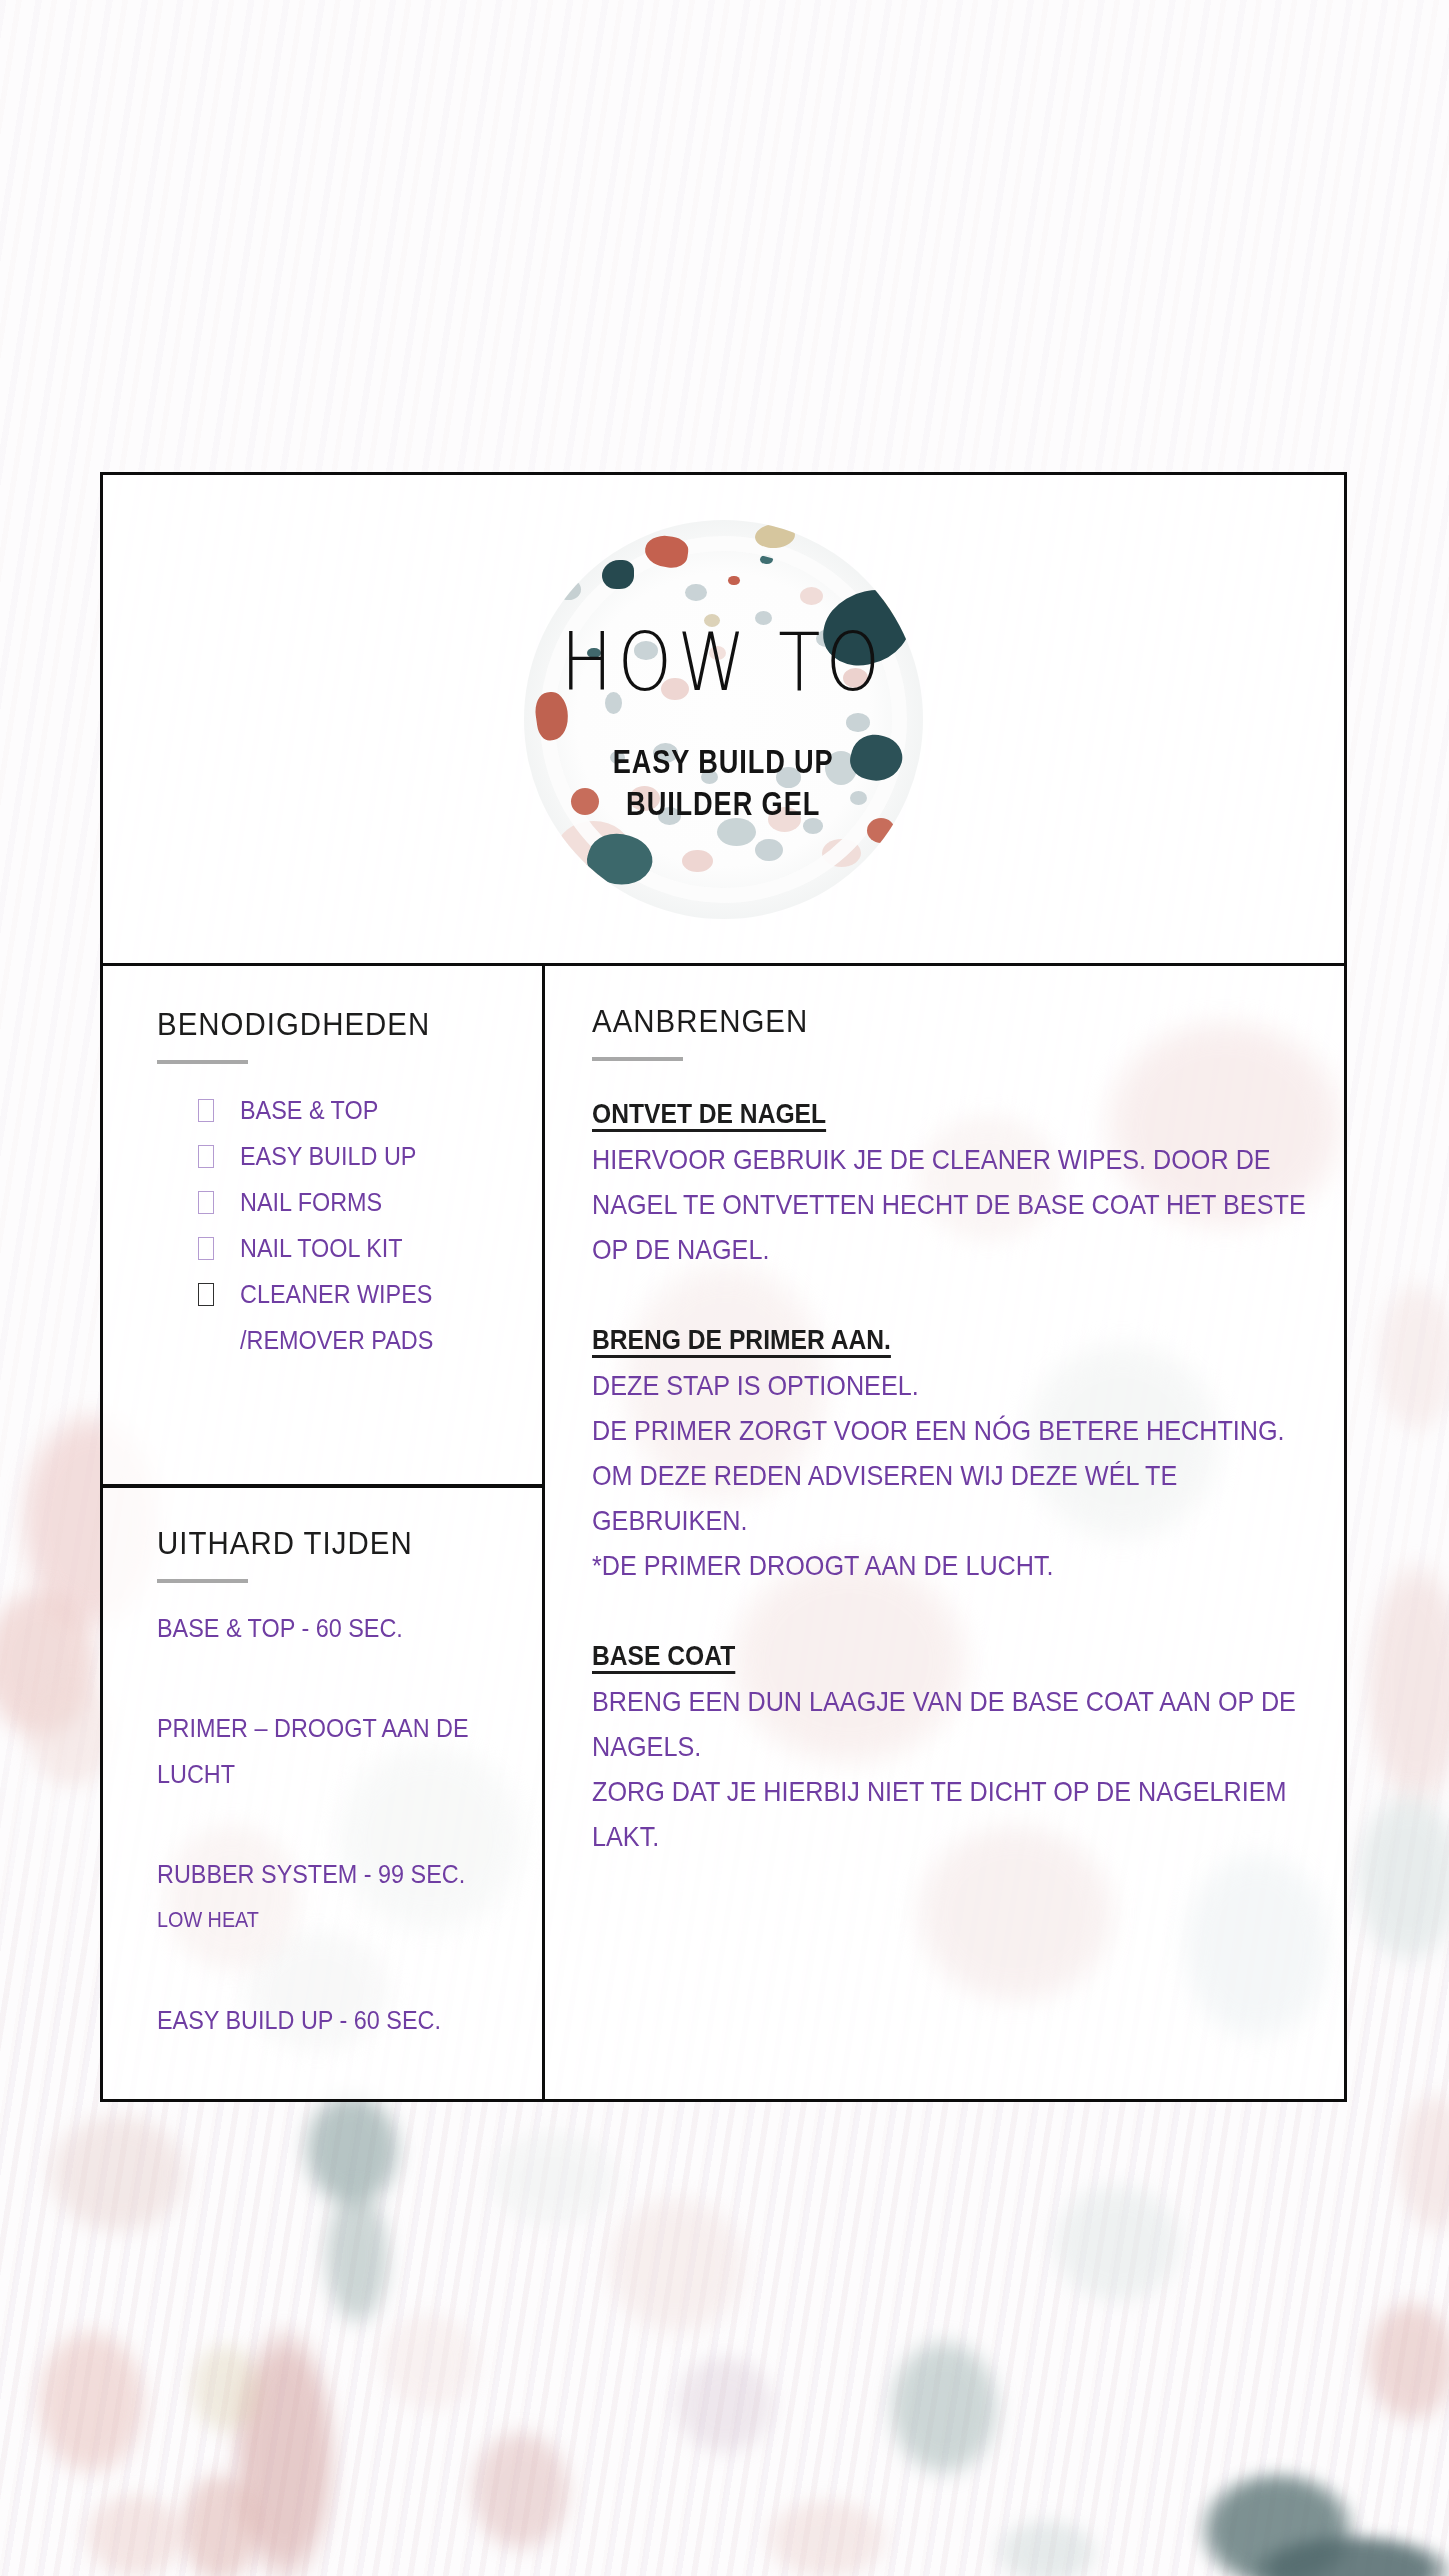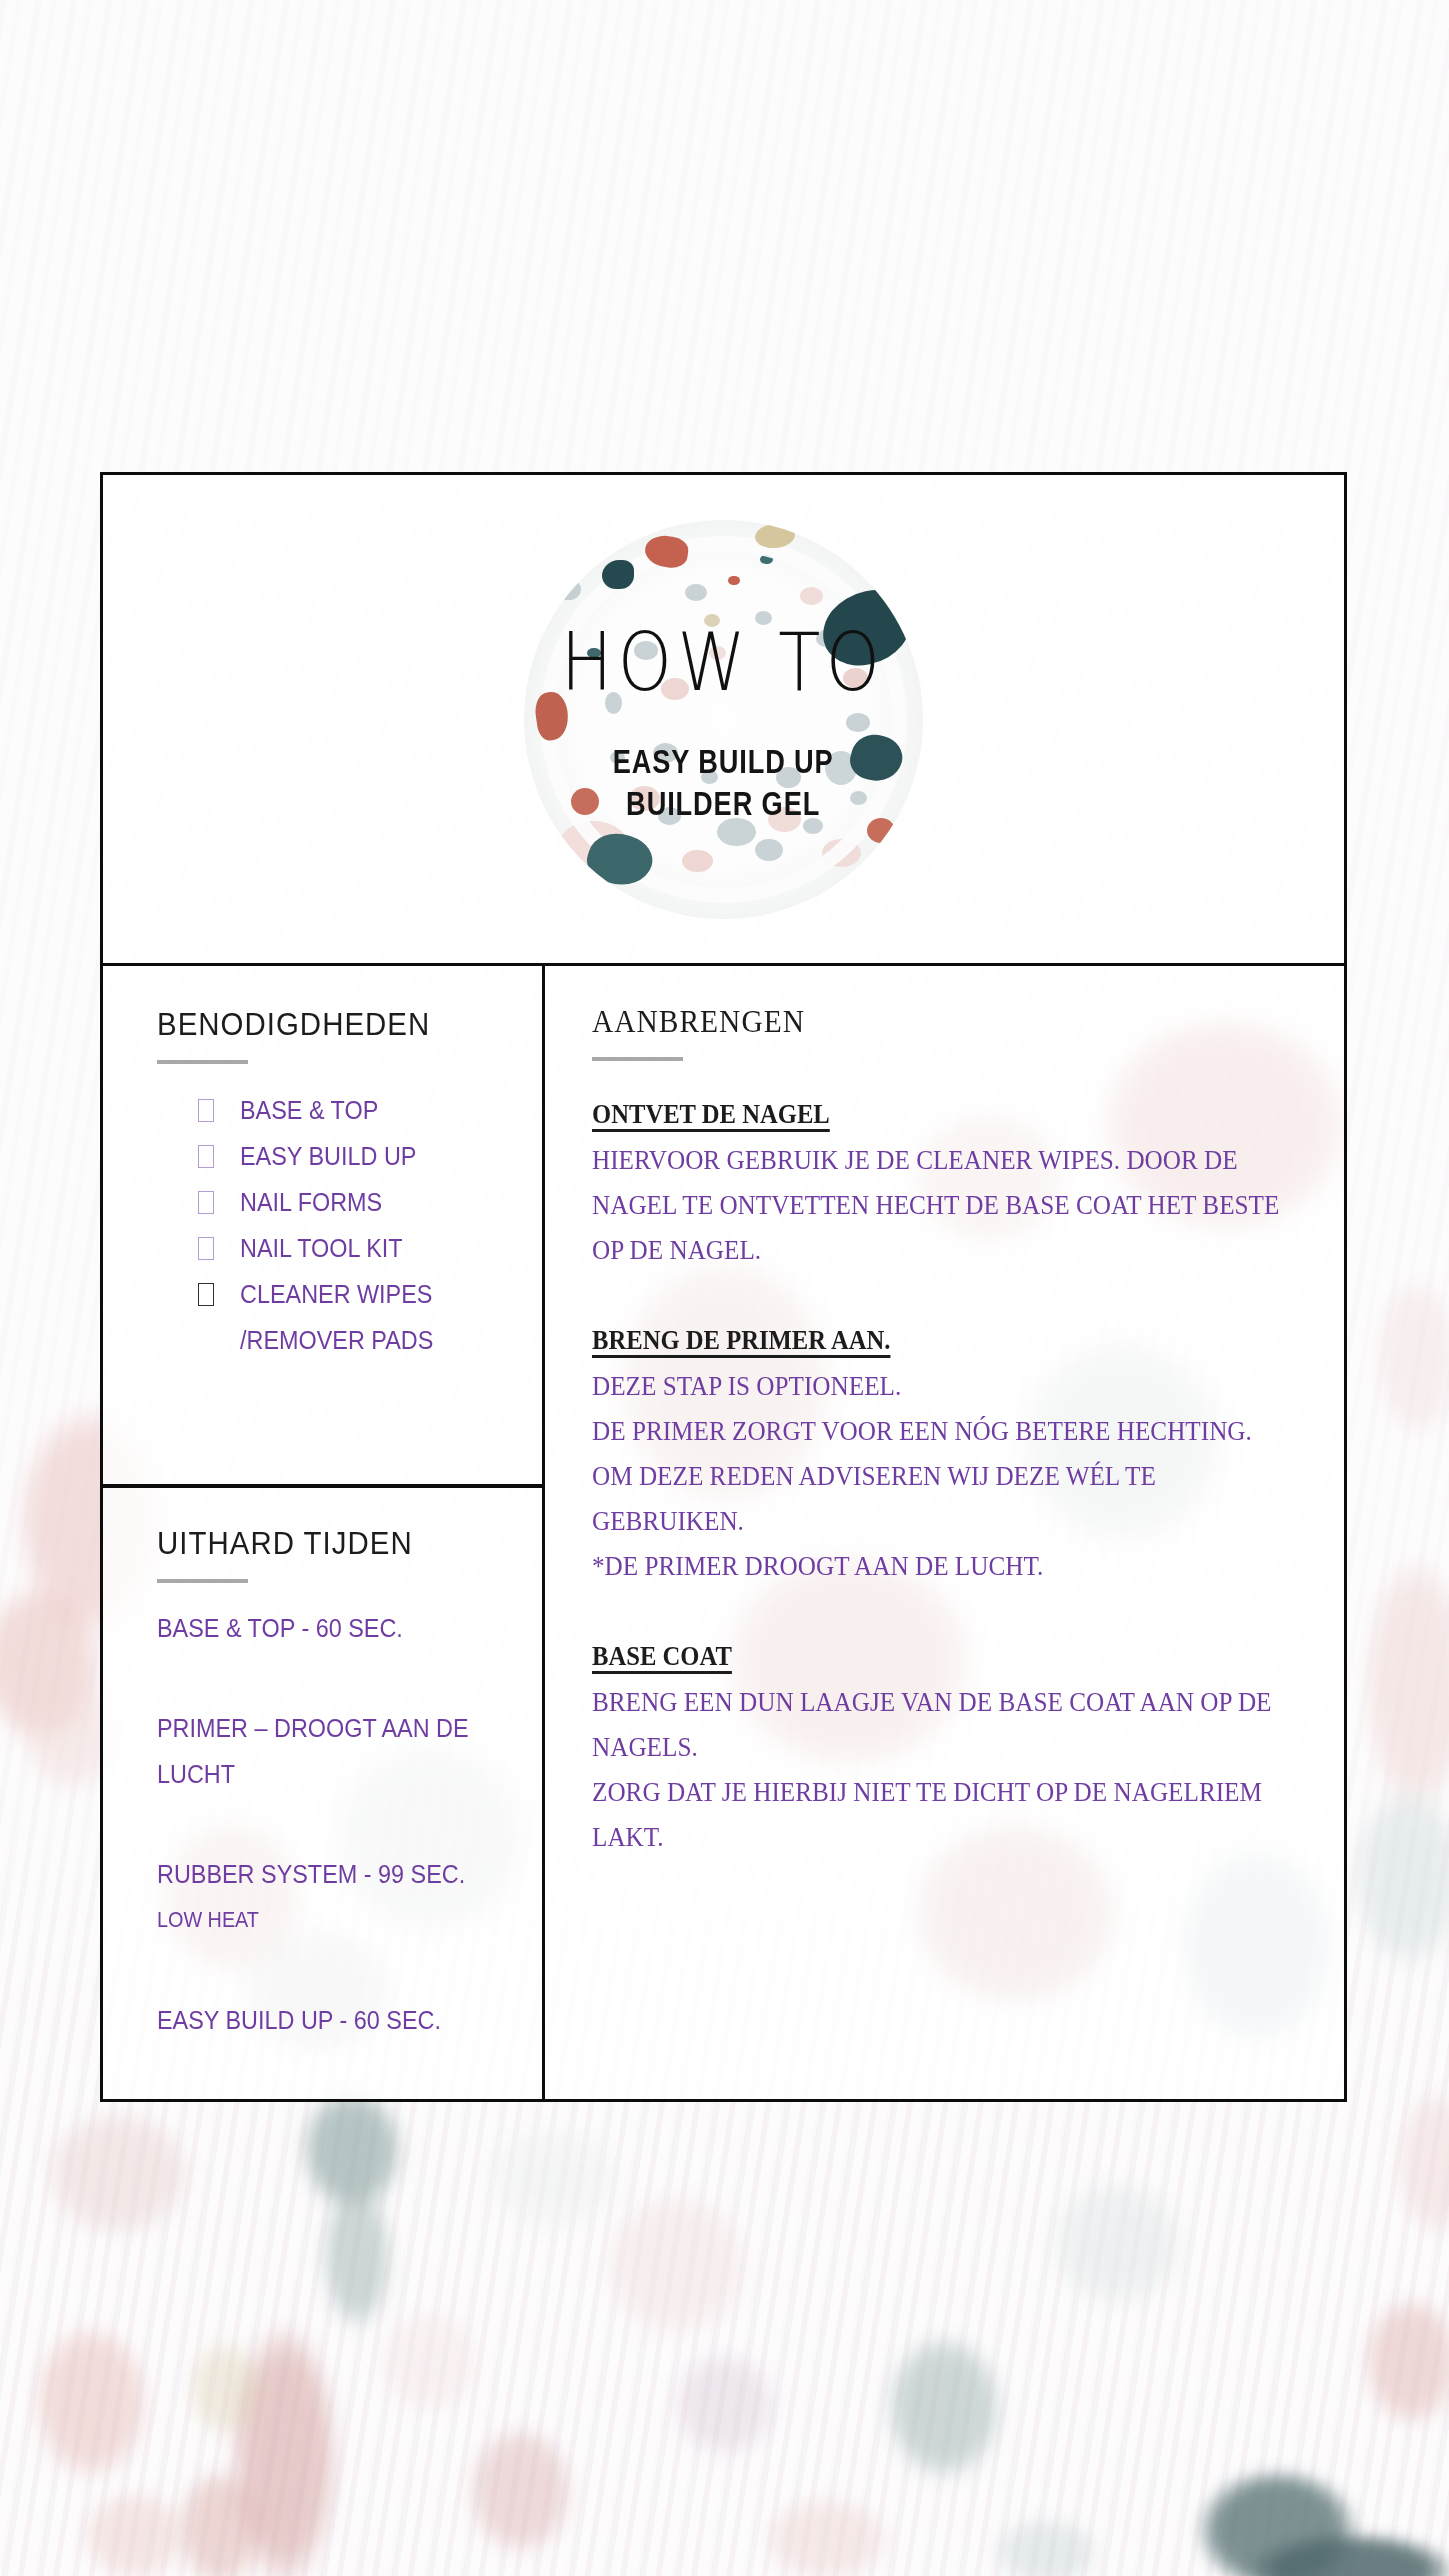--- a/index.html
+++ b/index.html
@@ -50,21 +50,21 @@
   .logo-sub{font-weight:700;font-size:34px;line-height:42px;letter-spacing:1.1px;color:#141414;
             text-align:center;transform:scaleX(.8);}
 
   
   .card-body{display:flex;flex:1;min-height:0;}
   .col-left{width:442px;box-sizing:border-box;border-right:3.2px solid var(--border);
             display:flex;flex-direction:column;flex:none;}
   .sec-top{height:522px;box-sizing:border-box;border-bottom:4.3px solid var(--border);
            padding:42px 16px 0 54px;}
   .sec-bottom{flex:1;padding:39px 16px 0 54px;}
-  .col-right{flex:1;padding:39px 38px 0 47px;font-family:Liberation Serif, serif;}
+  .col-right{flex:1;padding:39px 38px 0 47px;}
 
   .h-section{font-size:32px;line-height:33px;font-weight:400;letter-spacing:1.1px;
              color:var(--ink);white-space:nowrap;transform:scaleX(.92);transform-origin:0 50%;}
   .rule{width:91px;height:3.8px;background:var(--rule);margin-top:19.3px;}
 
   
   .checklist{margin:23.6px 0 0 41px;text-align:right;}
   .check-row{display:flex;align-items:center;height:46px;}
   .checkbox{width:16px;height:22.5px;box-sizing:border-box;border:1.6px solid var(--cb);
             margin-right:26px;flex:none;}

